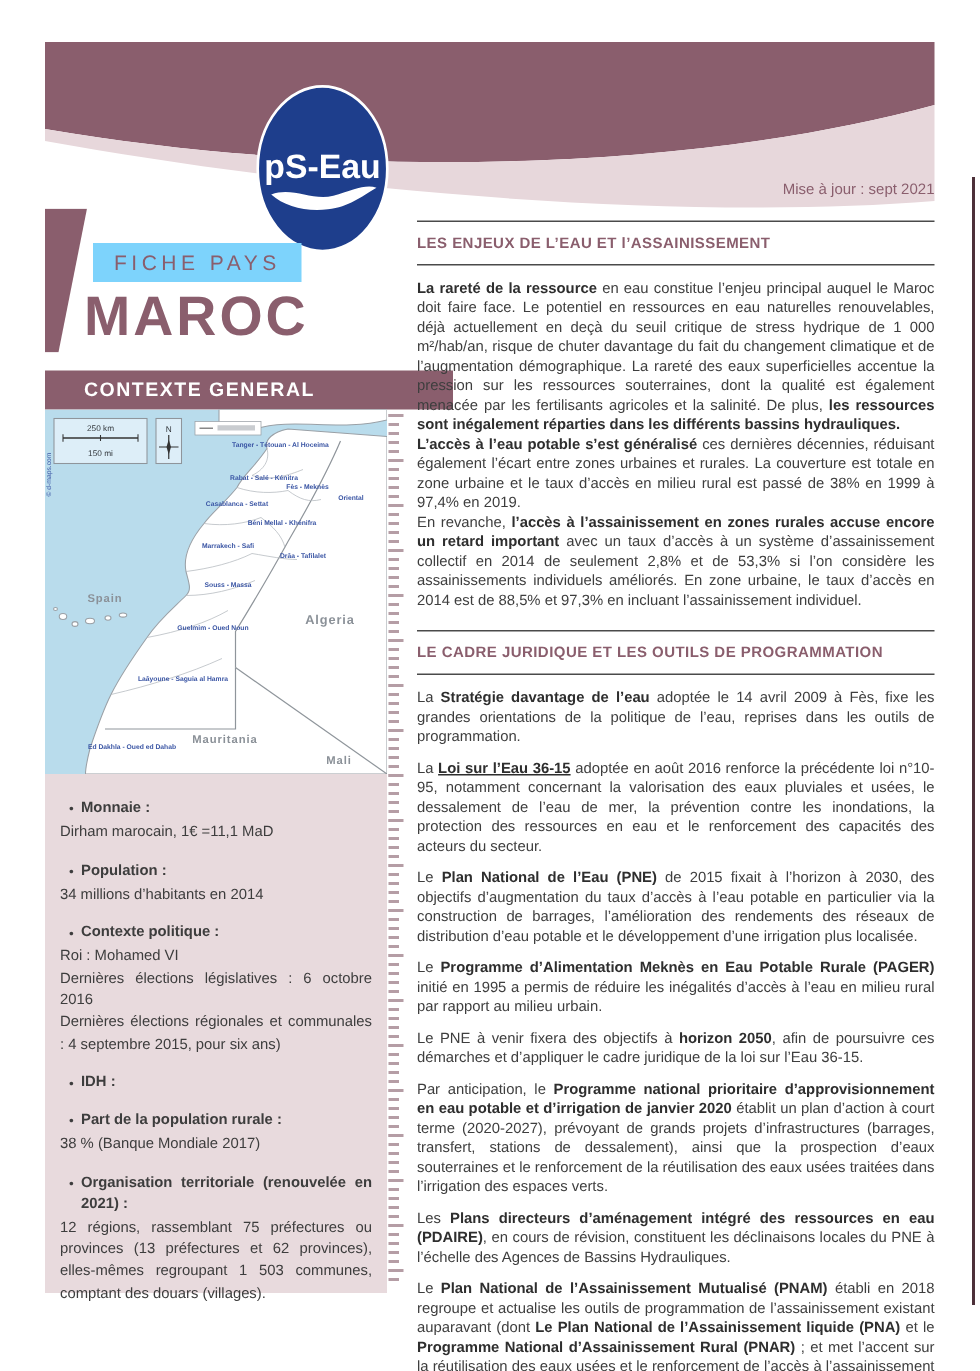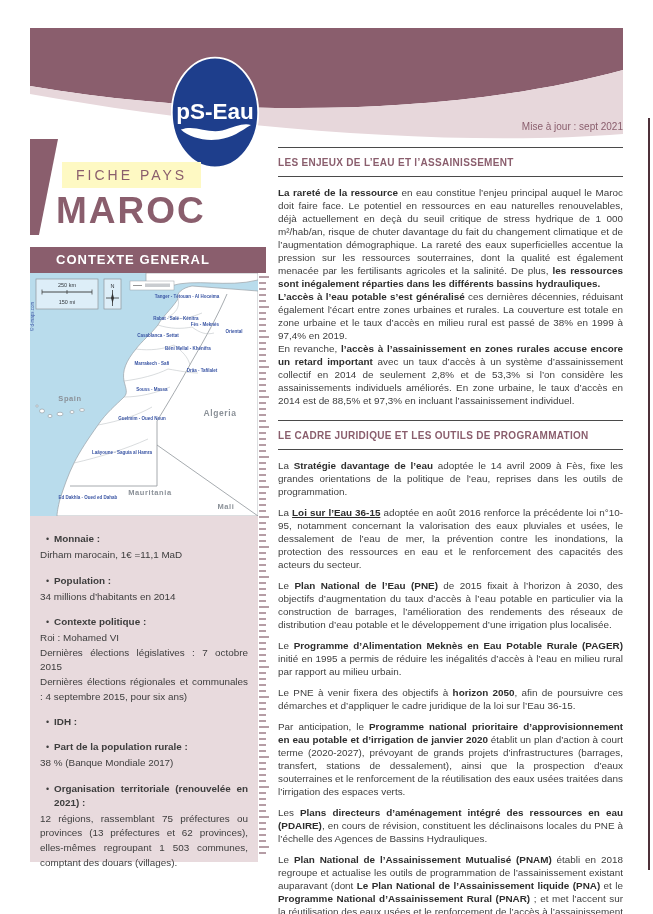--- a/index.html
+++ b/index.html
@@ -7,27 +7,27 @@
         font-family:"Liberation Sans",sans-serif;}
 
   
   .band-svg{position:absolute;left:0;top:0;width:653px;height:150px;}
   .logo-svg{position:absolute;left:170px;top:54px;width:90px;height:117px;}
   .updated{position:absolute;top:121px;right:30px;font-size:10px;color:#8a5e6d;}
 
   
   .ribbon{position:absolute;left:30px;top:139px;width:28px;height:96px;background:#8a5e6d;
           clip-path:polygon(0 0,100% 0,32% 100%,0 100%);}
-  .tag{position:absolute;left:62px;top:162px;background:#fef9c3;color:#8a5e6d;
+  .tag{position:absolute;left:62px;top:162px;background:#7dd3fc;color:#8a5e6d;
        font-size:14px;letter-spacing:3px;padding:5px 14px;}
   .country{position:absolute;left:56px;top:190px;font-size:37px;font-weight:bold;
            color:#8a5e6d;letter-spacing:2px;}
 
   
-  .ctx-bar{position:absolute;left:30px;top:247px;width:236px;height:26px;background:#8a5e6d;
+  .ctx-bar{position:absolute;left:30px;top:247px;width:272px;height:26px;background:#8a5e6d;
            color:#fff;font-weight:bold;font-size:13px;letter-spacing:1px;line-height:26px;
            padding-left:26px;box-sizing:border-box;}
   .map-svg{position:absolute;left:30px;top:273px;width:228px;height:243px;display:block;}
   .info{position:absolute;left:30px;top:516px;width:228px;height:346px;background:#e8dadd;
         padding:16px 10px 10px 10px;box-sizing:border-box;font-size:9.9px;color:#3d3d3d;}
   .fact{margin-bottom:11px;}
   .fact-row{display:flex;margin-bottom:2px;}
   .bullet{width:14px;flex:0 0 14px;text-align:left;padding-left:6px;box-sizing:border-box;
           font-size:9px;line-height:14px;color:#3d3d3d;}
   .fact-label{flex:1;font-weight:bold;line-height:14px;text-align:justify;}
@@ -180,21 +180,21 @@
             <span class="fact-label">Population :</span>
           </div>
           <div class="fact-text">34 millions d’habitants en 2014</div>
         </div>
         <div class="fact">
           <div class="fact-row">
             <span class="bullet">•</span>
             <span class="fact-label">Contexte politique :</span>
           </div>
           <div class="fact-text">Roi : Mohamed VI
-Dernières élections législatives : 7 octobre 2015
+Dernières élections législatives : 6 octobre 2016
 Dernières élections régionales et communales : 4 septembre 2015, pour six ans)</div>
         </div>
         <div class="fact">
           <div class="fact-row">
             <span class="bullet">•</span>
             <span class="fact-label">IDH :</span>
           </div>
         </div>
         <div class="fact">
           <div class="fact-row">

